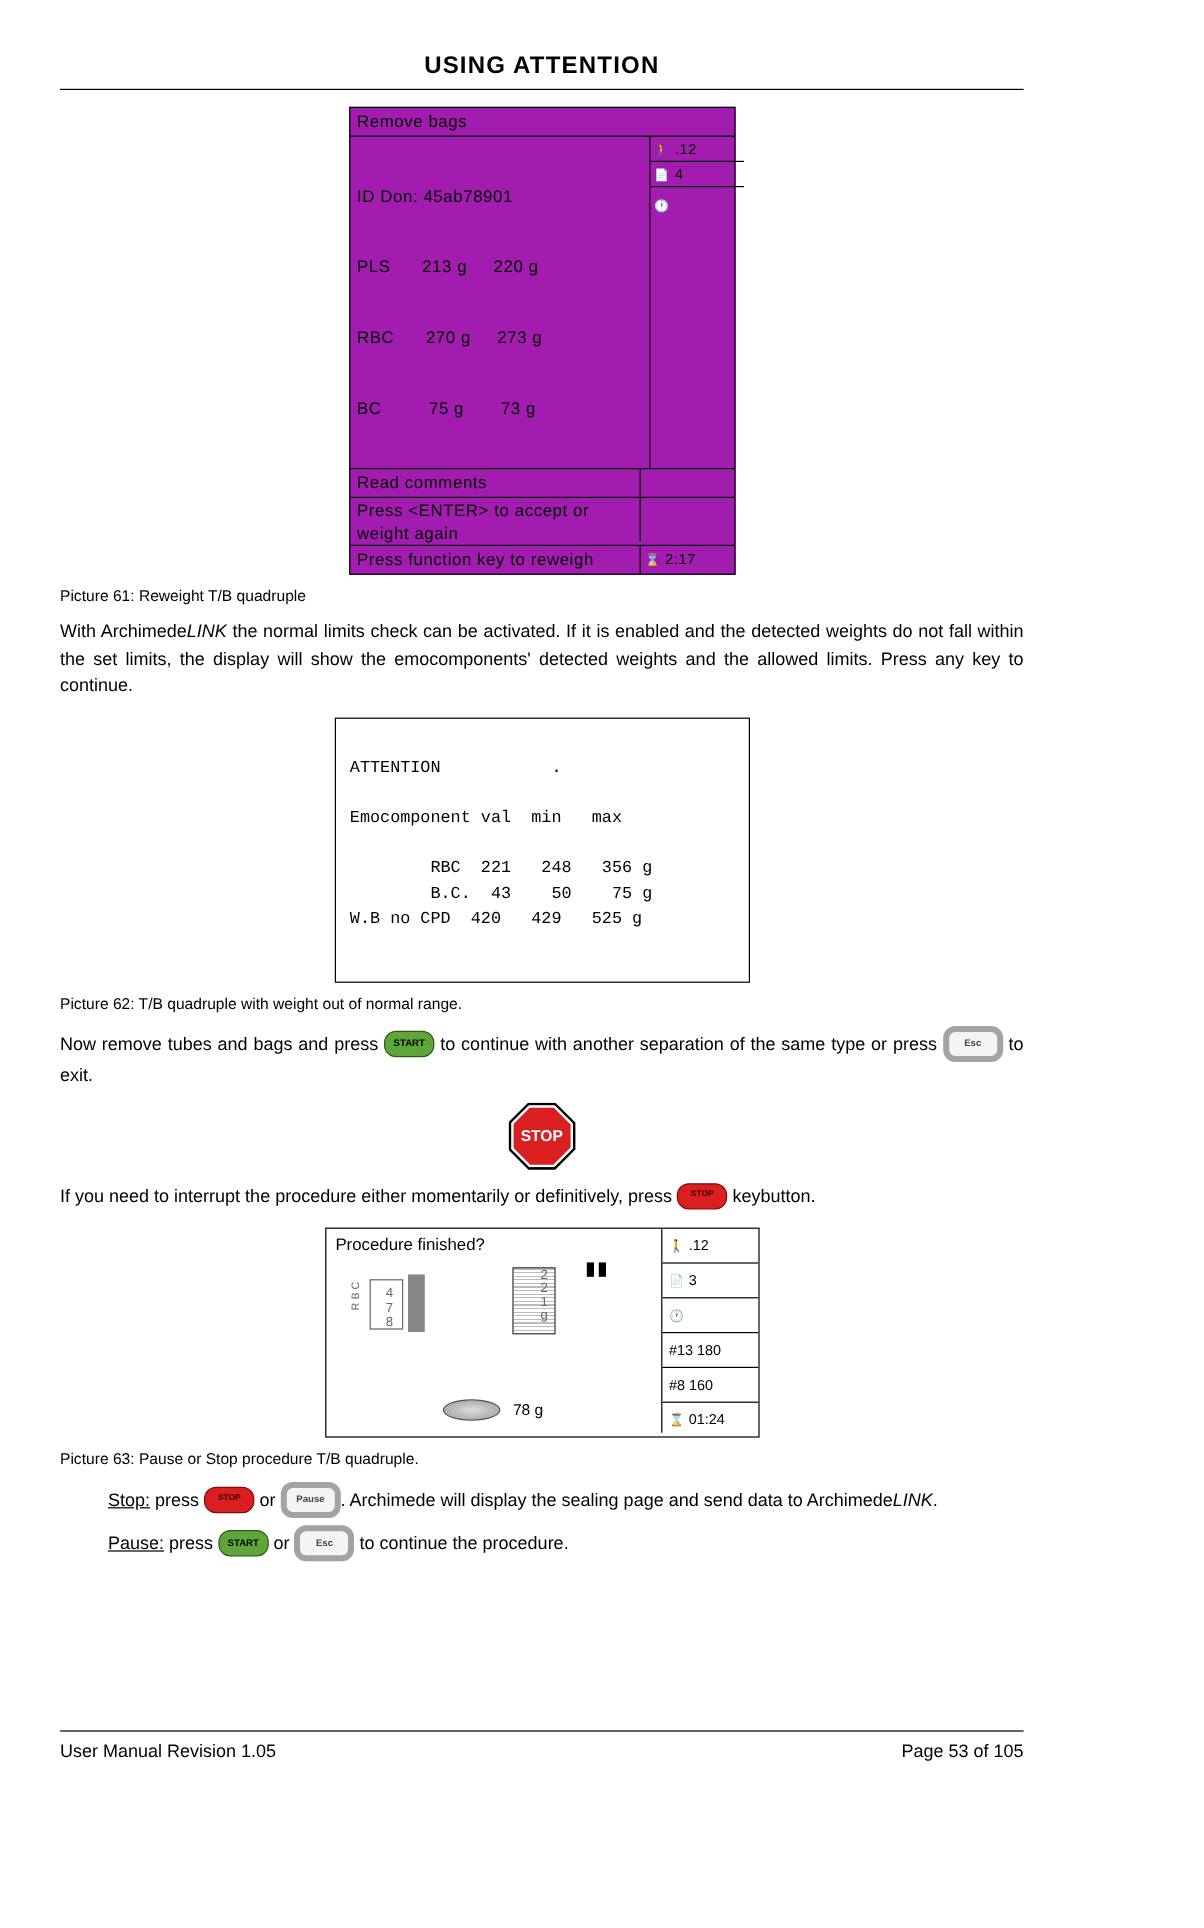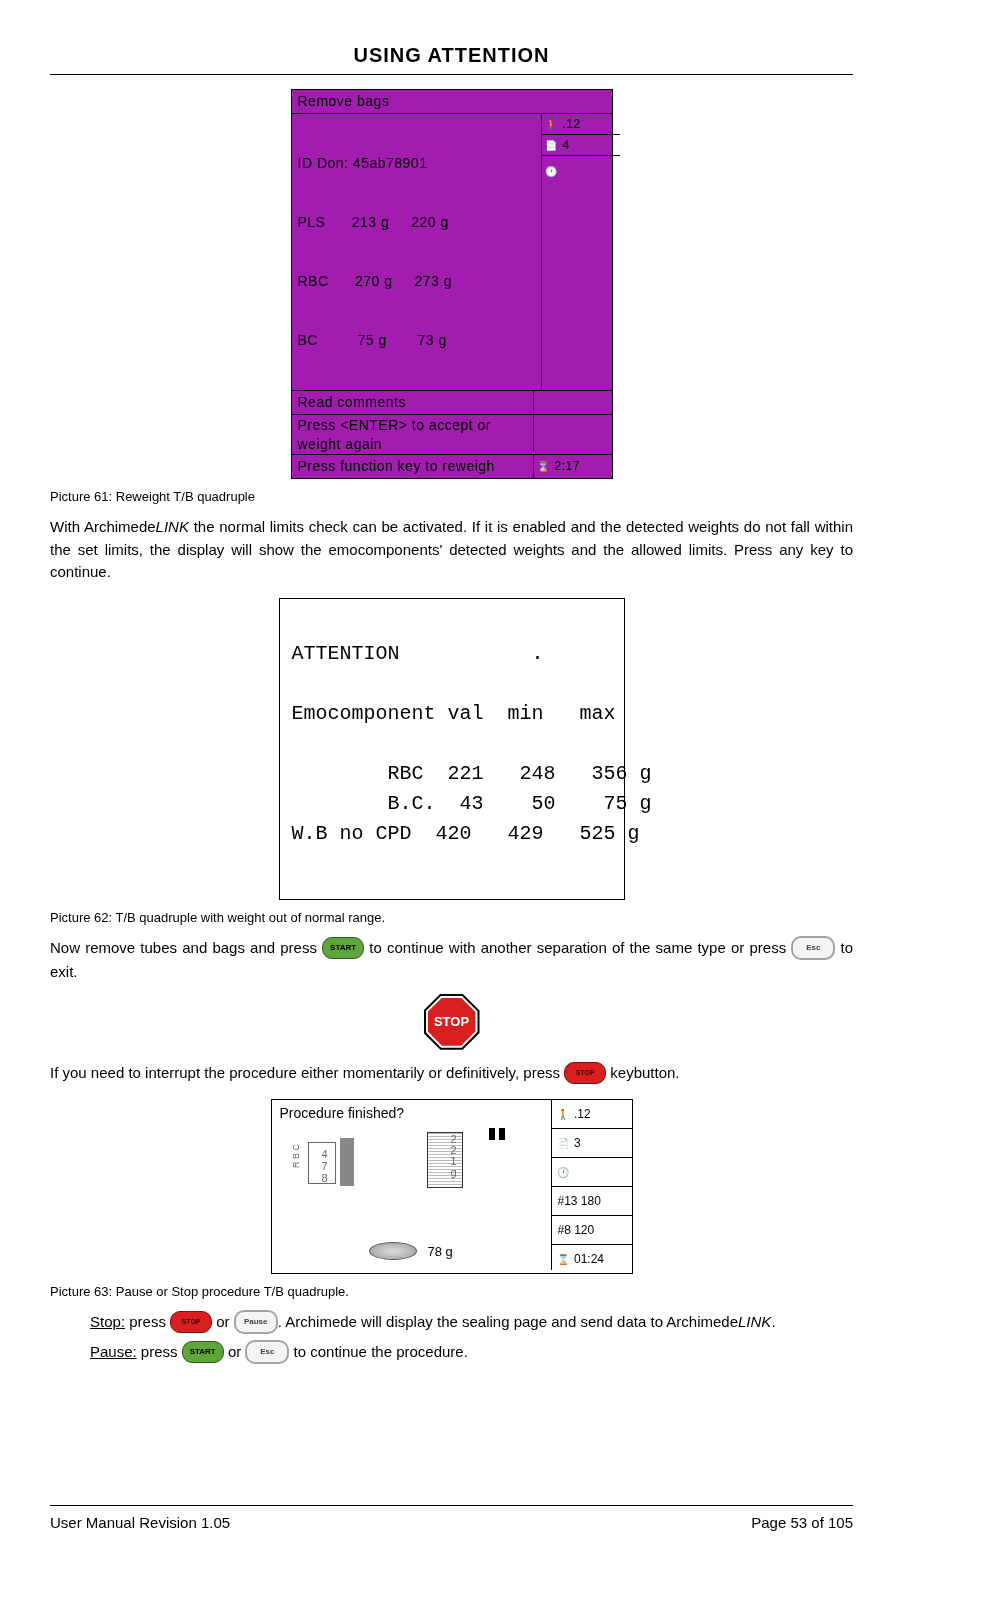--- a/index.html
+++ b/index.html
@@ -63,38 +63,38 @@
     font-weight: bold;
     color: #000;
     padding: 2px 0;
     width: 40px;
     height: 16px;
     position: relative;
     top:-1px;
   }
   .key-green { background: #5ea63a; border:1px solid #2d5a1a;}
   .key-red   { background: #d91f1f; border:1px solid #7a0e0e;}
-  .key-white { background: #f4f4f4; border:2px solid #a3a3a3; color:#444;}
+  .key-white { background: #f4f4f4; border:5px solid #a3a3a3; color:#444;}
   .stop-sign {
     width: 48px; height: 48px;
     background: #d91f1f;
     color: #fff;
     font-weight: bold;
     font-size: 13px;
     display:flex; align-items:center; justify-content:center;
     margin: 20px auto 4px;
     clip-path: polygon(30% 0%, 70% 0%, 100% 30%, 100% 70%, 70% 100%, 30% 100%, 0% 70%, 0% 30%);
     position: relative;
   }
   .screen2 {
     width: 320px;
     margin: 4px auto;
     border: 1px solid #000;
     font-family: "Courier New", monospace;
-    font-size: 20px;
+    font-size: 14px;
     padding: 10px 12px 20px;
     line-height: 1.5;
     white-space: pre;
   }
   .screen3 {
     width: 360px;
     margin: 6px auto 0;
     border: 1px solid #000;
     display:flex;
     font-family: Arial, sans-serif;
@@ -255,21 +255,21 @@
           <span>3</span>
         </div>
       <div>
           <span class="icon-clock"></span>
           <span></span>
         </div>
       <div>
           <span>#13 180</span>
         </div>
       <div>
-          <span>#8 120</span>
+          <span>#8 160</span>
         </div>
       <div>
           <span class="icon-timer"></span>
           <span>01:24</span>
         </div>
     </div>
   </div>
   <figcaption>Picture 63: Pause or Stop procedure T/B quadruple.</figcaption>
 </div>
 

